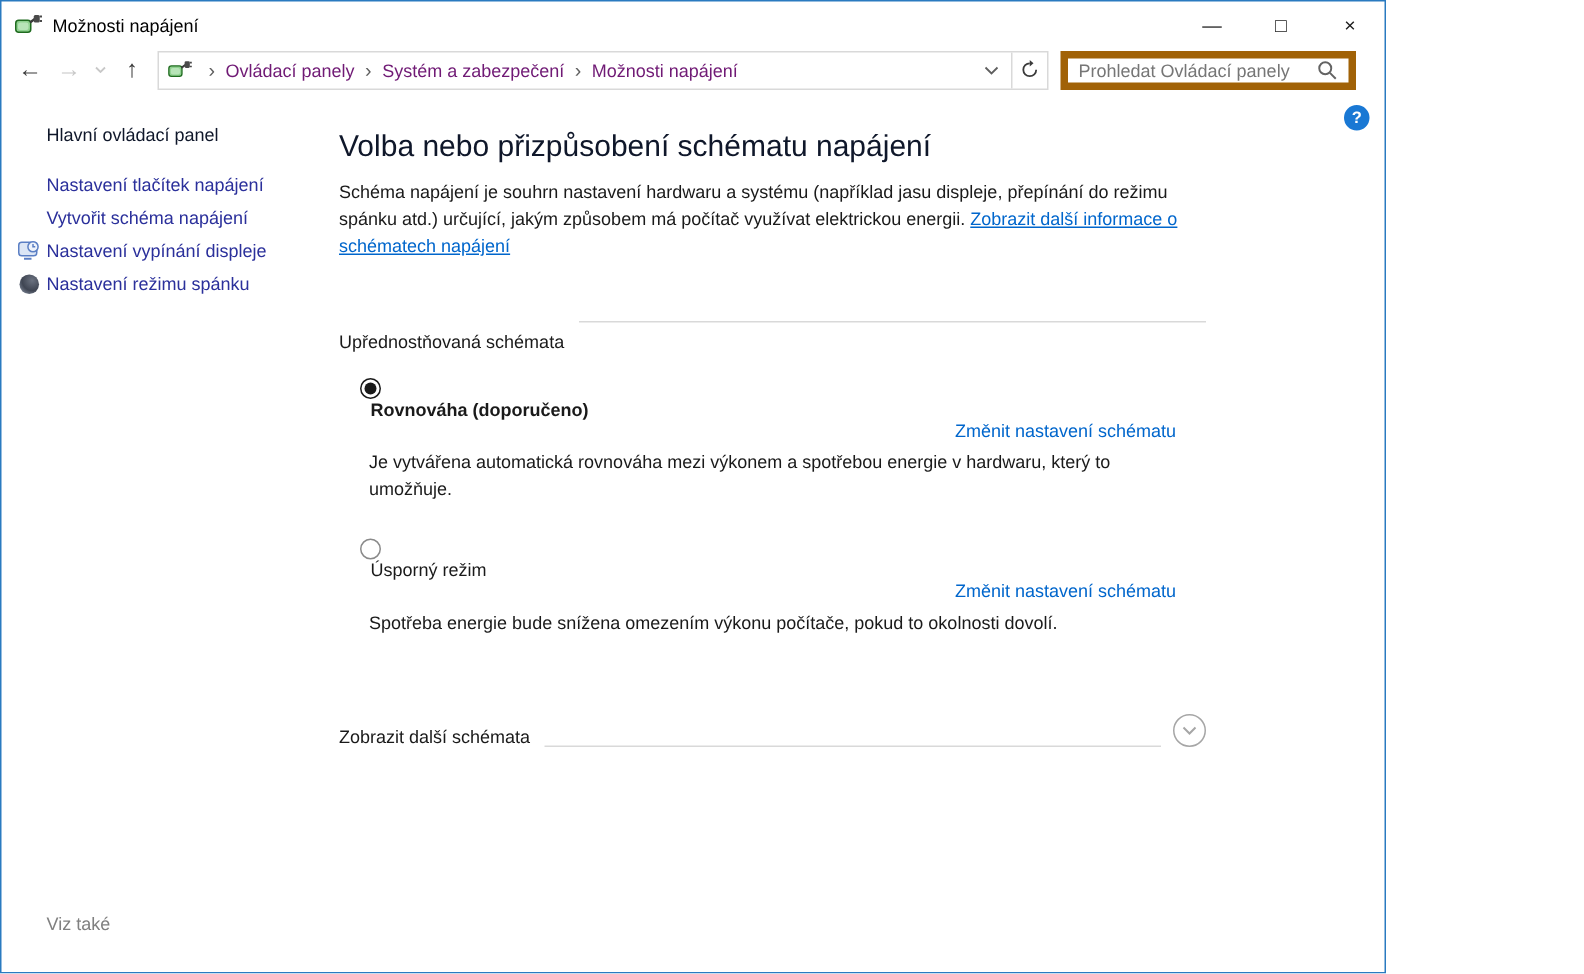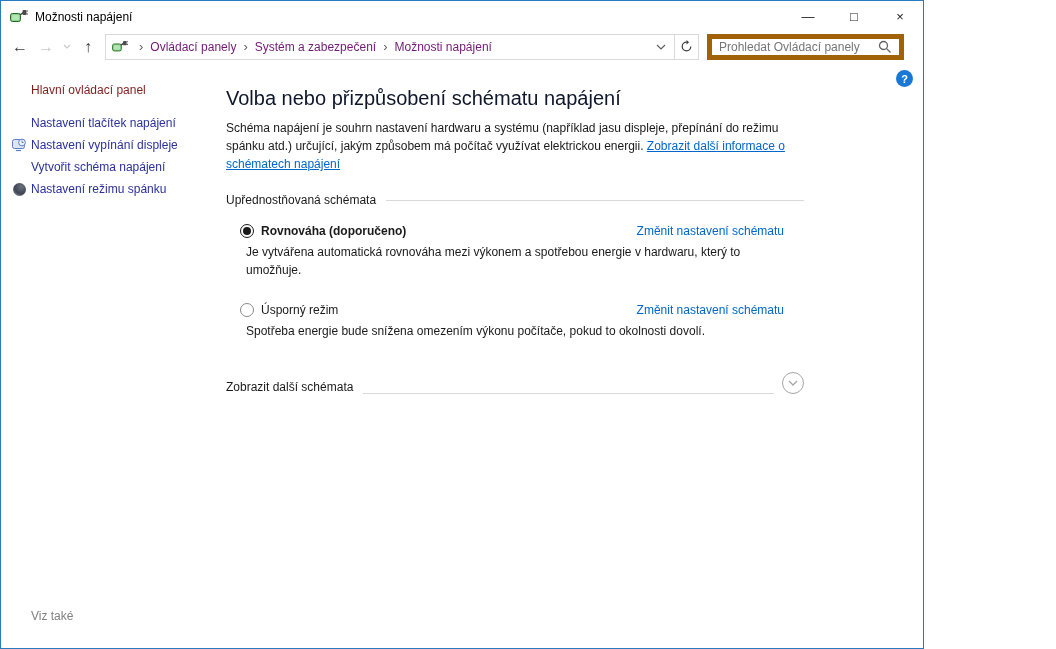--- a/index.html
+++ b/index.html
@@ -52,43 +52,43 @@
   .search-glyph { flex:none; margin-left:4px; }
 
   
   .body-row { flex:1; display:flex; position:relative; overflow:hidden; }
 
   .help-btn { position:absolute; top:7px; right:10px; width:17px; height:17px;
               border-radius:50%; background:#1978d4; color:#fff; font-size:11px; font-weight:bold;
               display:flex; align-items:center; justify-content:center; }
 
   .sidebar { width:225px; flex:none; display:flex; flex-direction:column; padding-top:20px; }
-  .side-home { padding-left:30px; margin-bottom:15px; color:#7f1d1d; cursor:pointer; }
+  .side-home { padding-left:30px; margin-bottom:15px; color:#0f172a; cursor:pointer; }
   .side-item { height:22px; display:flex; align-items:center; padding-left:6px; color:#2b309b; cursor:pointer; }
   .side-item .icn { width:24px; flex:none; display:flex; align-items:center; justify-content:center; }
   .side-item span.lbl { white-space:nowrap; }
   .moon-dot { width:13px; height:13px; border-radius:50%;
               background:radial-gradient(circle at 65% 30%, #6b7280 0%, #3f4552 55%, #9aa4b5 100%); }
   .side-bottom { margin-top:auto; padding-bottom:16px; }
   .see-also { padding-left:30px; color:#808080; margin-bottom:9px; }
   .see-link { padding-left:30px; color:#2b309b; cursor:pointer; }
 
   
   .main { flex:1; padding-top:24px; }
   .content { width:578px; }
   .page-heading { font-size:20px; font-weight:400; color:#0f172a; }
   .intro { margin-top:9px; line-height:1.5; color:#1a1a1a; }
   .intro a { color:#0066cc; text-decoration:underline; cursor:pointer; }
 
   .section-row { margin-top:20px; display:flex; align-items:center; }
-  .section-label { white-space:nowrap; color:#1a1a1a; }
+  .section-label { white-space:nowrap; color:#1a1a1a;margin-top:28px; }
   .section-line { flex:1; height:1px; background:#d9d9d9; margin-left:10px; }
 
   .plan { margin-top:17px; }
-  .plan-row { display:flex; align-items:flex-start; padding-left:14px; }
+  .plan-row { display:flex; align-items:flex-start; padding-left:14px;flex-direction:column; }
   .radio { width:14px; height:14px; border-radius:50%; border:1px solid #8a8a8a; background:#fff;
            position:relative; flex:none; }
   .radio.selected { border-color:#1a1a1a; }
   .radio.selected::after { content:""; position:absolute; left:2px; top:2px; width:8px; height:8px;
            border-radius:50%; background:#1a1a1a; }
   .plan-name { margin-left:7px; }
   .plan-name.bold { font-weight:bold; }
   .plan-link { margin-left:auto; margin-right:20px; color:#0066cc; cursor:pointer; white-space:nowrap; }
   .plan-desc { margin-top:5px; padding-left:20px; padding-right:30px; line-height:1.5; color:#1a1a1a; }
 
@@ -170,35 +170,35 @@
     <div class="help-btn">?</div>
 
     <div class="sidebar">
       <div class="side-home">Hlavní ovládací panel</div>
 
       <div class="side-item">
         <span class="icn"></span>
         <span class="lbl">Nastavení tlačítek napájení</span>
       </div>
       <div class="side-item">
+        <span class="icn"></span>
+        <span class="lbl">Vytvořit schéma napájení</span>
+      </div>
+      <div class="side-item">
         <span class="icn">
           <svg width="15" height="14" viewBox="0 0 15 14">
             <rect x="0.5" y="1.5" width="12" height="9" rx="2" fill="#dce6f5" stroke="#5b7fc4"></rect>
             <circle cx="10" cy="4.5" r="3.4" fill="#eef3fb" stroke="#5b7fc4"></circle>
             <path d="M10 2.6 V4.5 H11.5" fill="none" stroke="#5b7fc4" stroke-width="1"></path>
             <path d="M4 12.5 H9" stroke="#5b7fc4" stroke-width="1.2"></path>
           </svg>
         </span>
         <span class="lbl">Nastavení vypínání displeje</span>
       </div>
       <div class="side-item">
-        <span class="icn"></span>
-        <span class="lbl">Vytvořit schéma napájení</span>
-      </div>
-      <div class="side-item">
         <span class="icn">
             <span class="moon-dot"></span>
           </span>
         <span class="lbl">Nastavení režimu spánku</span>
       </div>
 
       <div class="side-bottom">
         <div class="see-also">Viz také</div>
       </div>
     </div>

